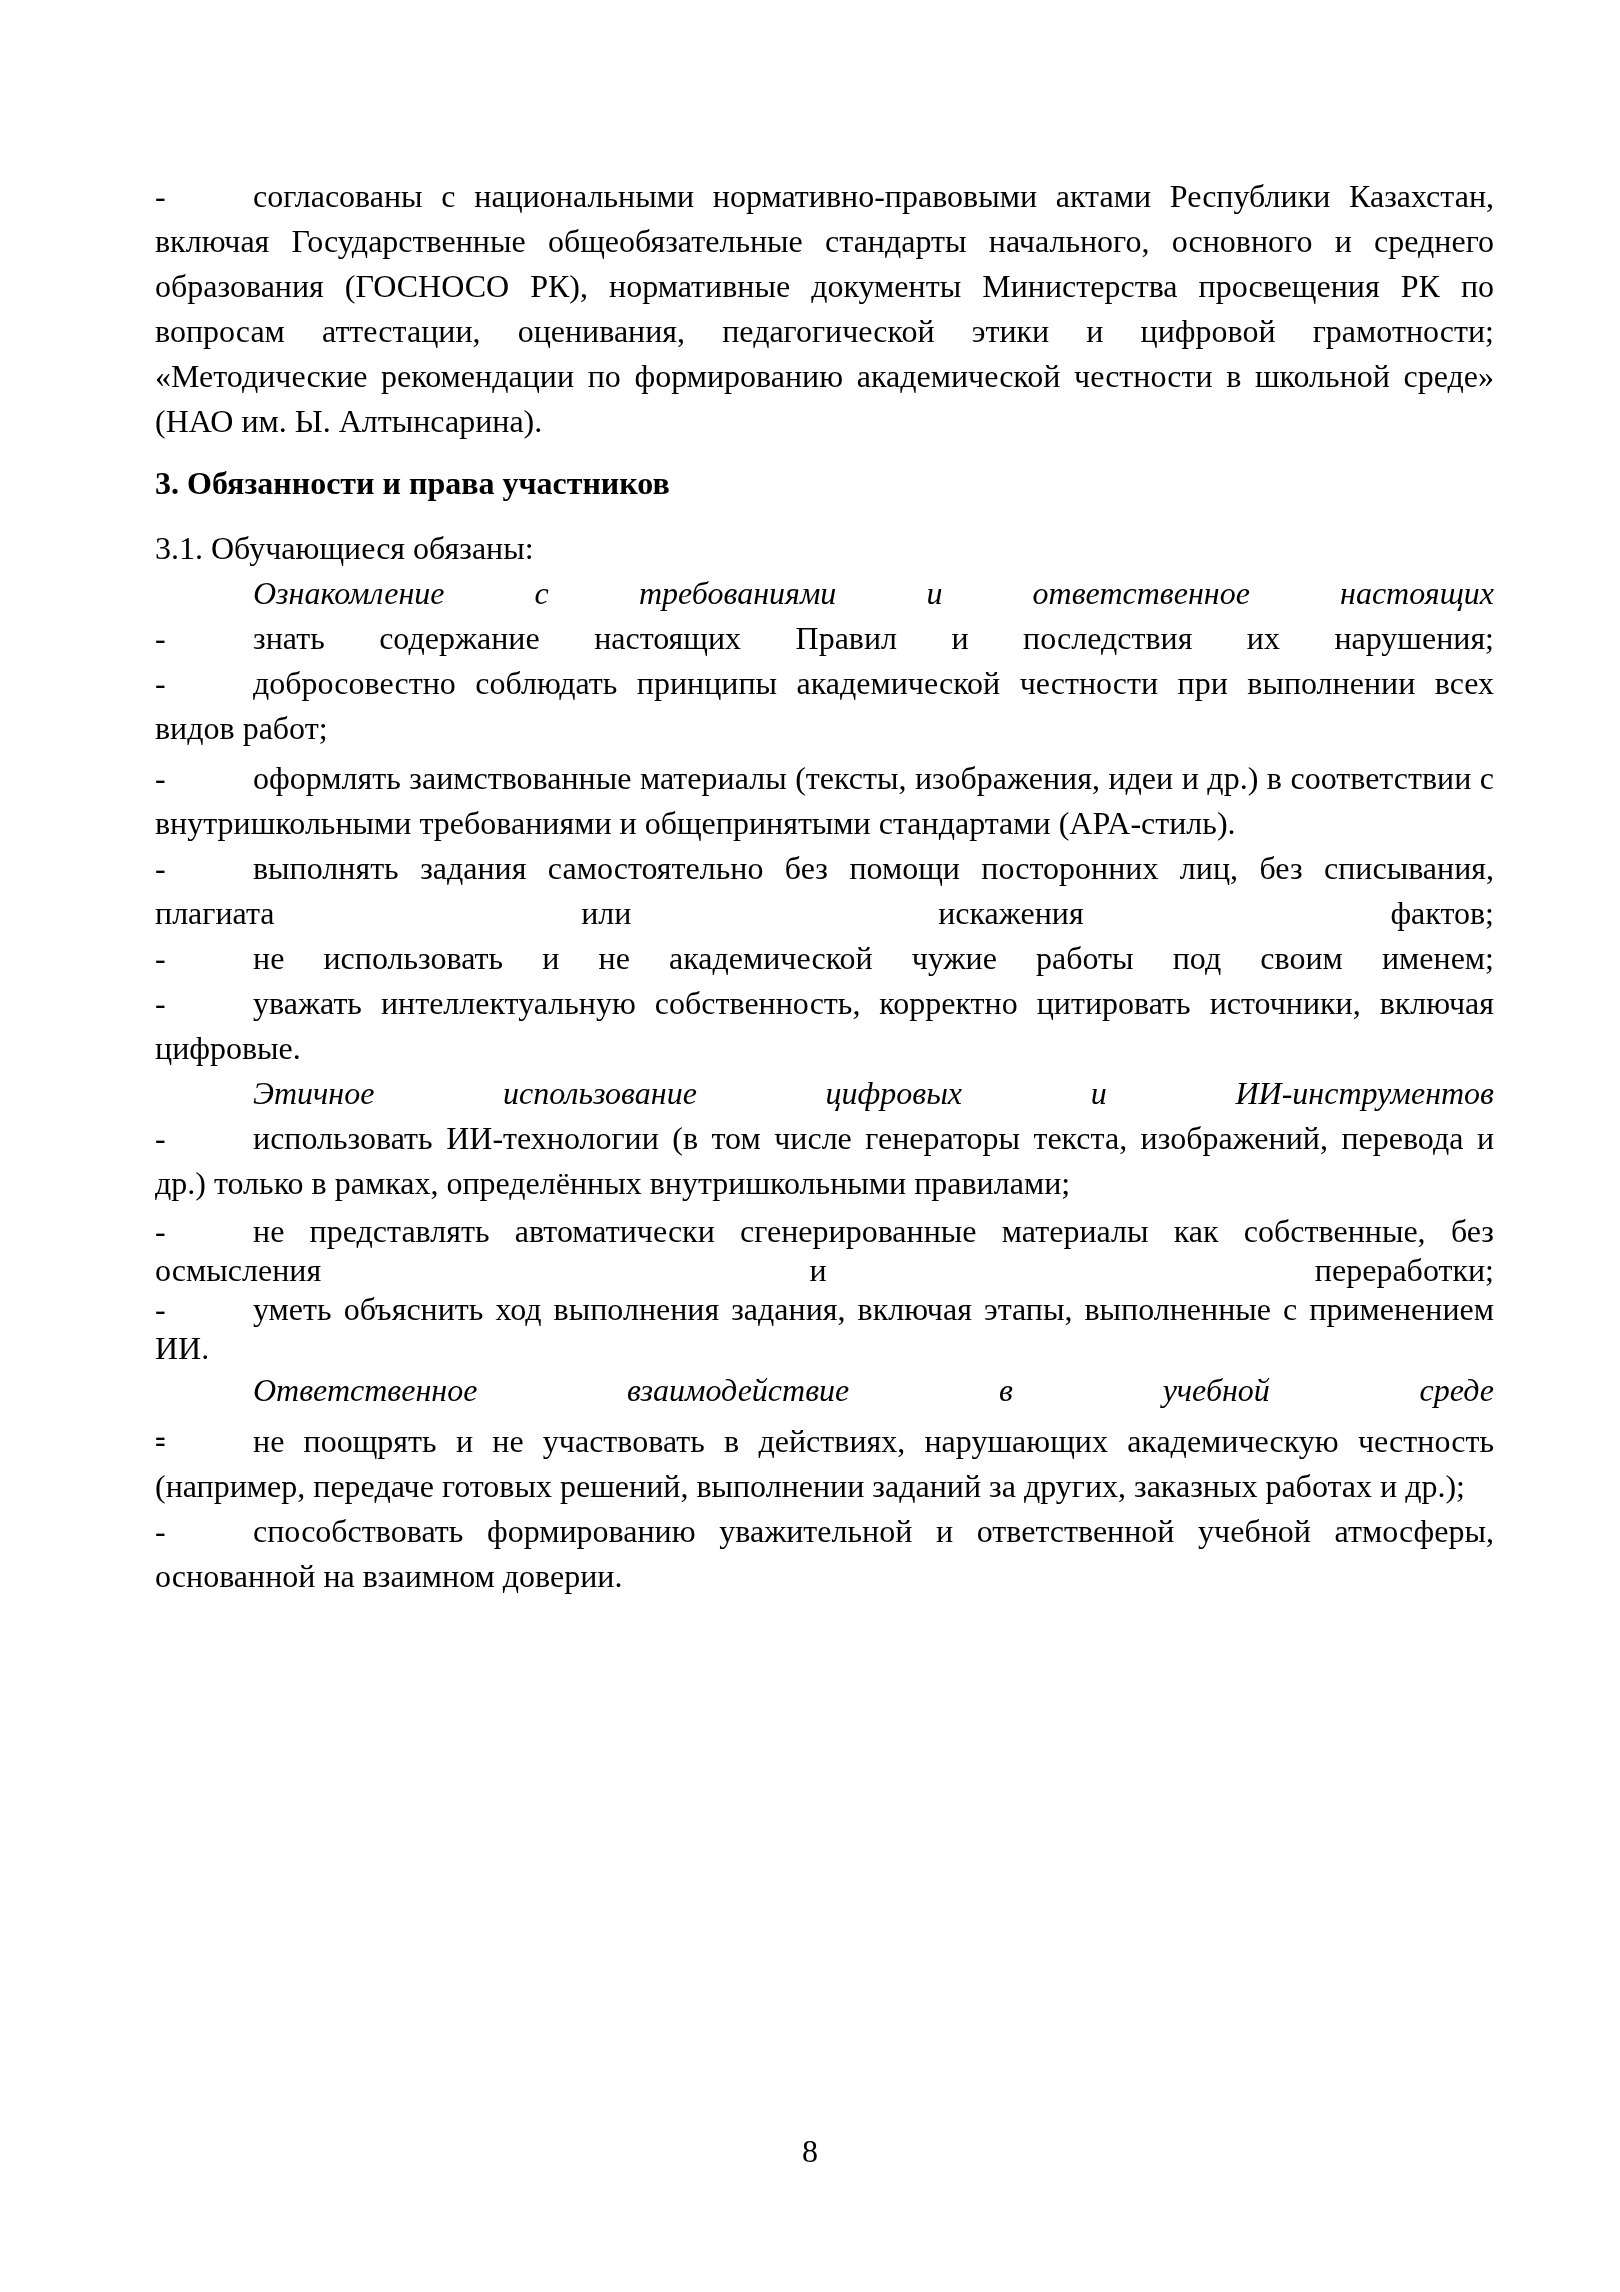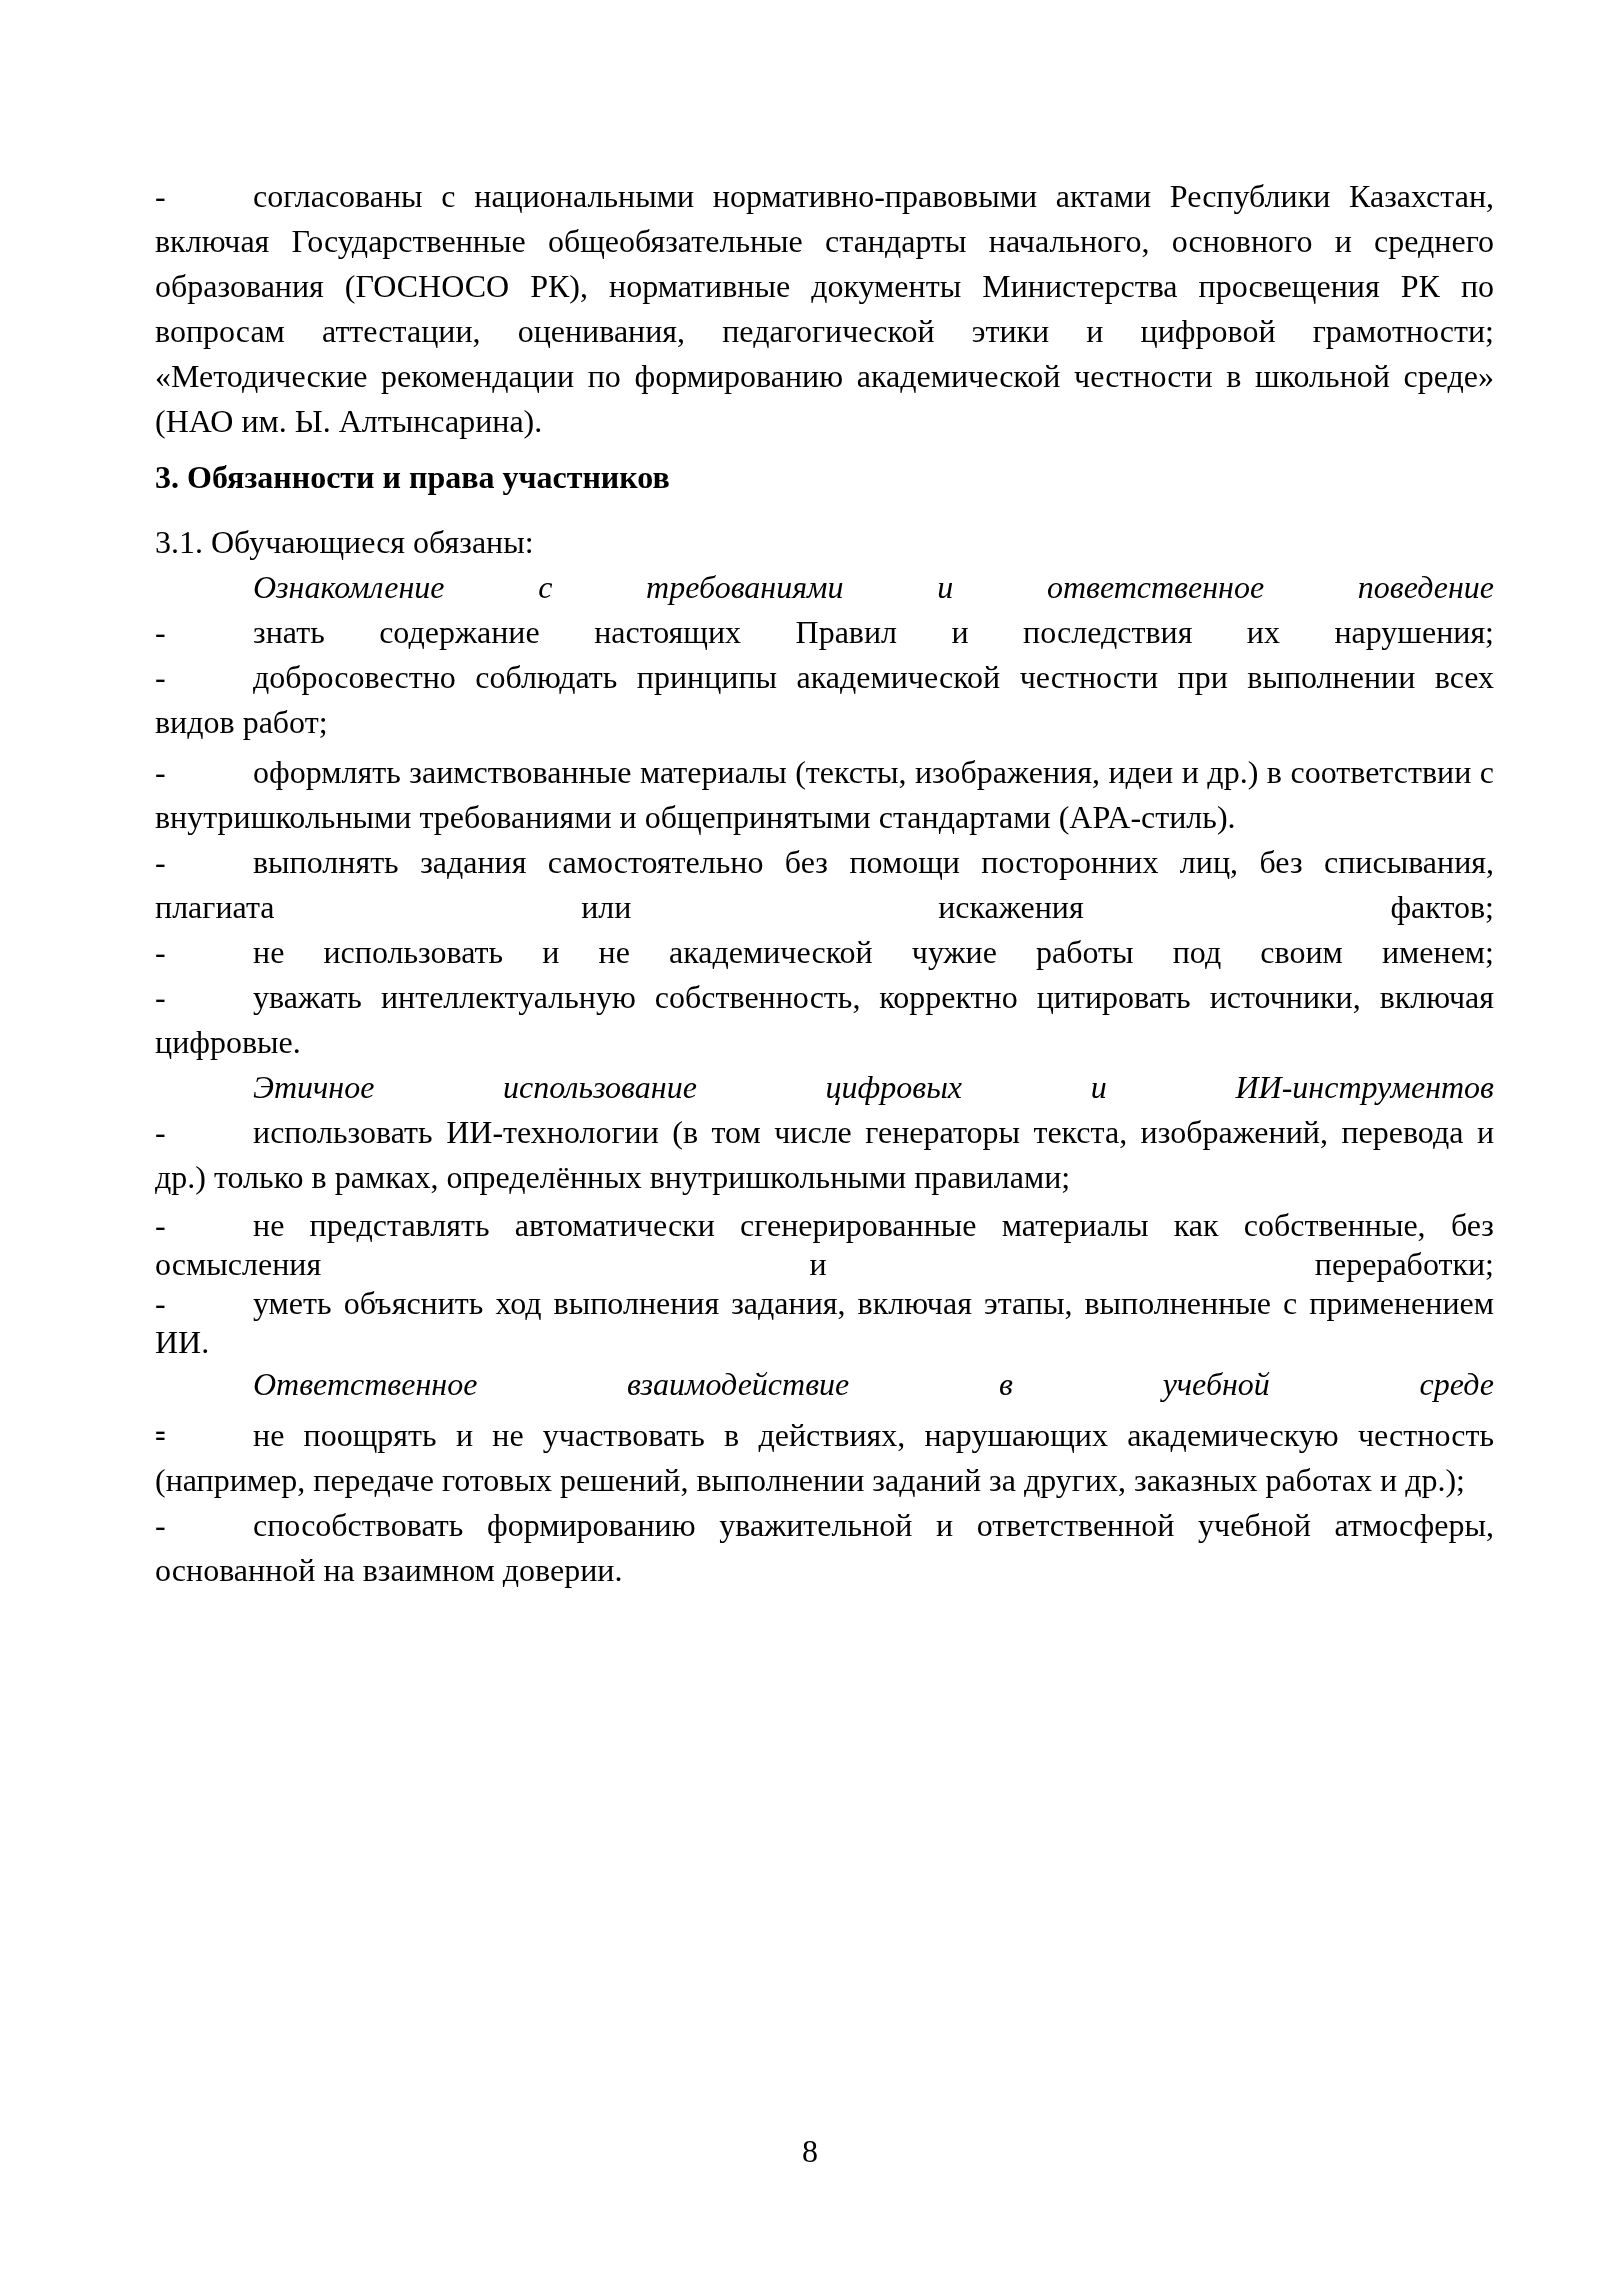--- a/index.html
+++ b/index.html
@@ -7,41 +7,41 @@
     .page {
       position: absolute; left: 155px; top: 174px; width: 1339px;
       font-family: "Liberation Serif", serif; font-size: 32px; line-height: 45px;
       color: #000000;
     }
     p { margin: 0; text-align: justify; }
     .item { position: relative; text-indent: 98px; }
     .item .dash { position: absolute; left: 0; top: 0; text-indent: 0; }
     .subhead { font-style: italic; text-indent: 98px; text-align-last: justify; }
     .justify-last { text-align-last: justify; }
-    .h3 { font-weight: bold; margin-top: 11px; margin-bottom: 17.6px; }
+    .h3 { font-weight: bold; margin-top: 17px; margin-bottom: 17.6px; }
     .h31 { font-weight: normal; margin-top: 19.6px; }
     .gap { margin-top: 5.9px; }
     .pagenum {
       position: absolute; top: 2133px; left: 0; width: 1620px; text-align: center;
       font-family: "Liberation Serif", serif; font-size: 32px; color: #000;
     }
   </style>
 </head>
 <body>
 
 <div class="page">
   <p class="item">
     <span class="dash">-</span>
     <span>согласованы с национальными нормативно-правовыми актами Республики Казахстан, включая Государственные общеобязательные стандарты начального, основного и среднего образования (ГОСНОСО РК), нормативные документы Министерства просвещения РК по вопросам аттестации, оценивания, педагогической этики и цифровой грамотности; «Методические рекомендации по формированию академической честности в школьной среде» (НАО им. Ы. Алтынсарина).</span>
   </p>
 
   <p class="h3">3. Обязанности и права участников</p>
   <p class="h31">3.1. Обучающиеся обязаны:</p>
 
-  <p class="subhead">Ознакомление с требованиями и ответственное поведение</p>
+  <p class="subhead">Ознакомление с требованиями и ответственное настоящих</p>
   <p class="item justify-last"><span class="dash">-</span><span>знать содержание настоящих Правил и последствия их нарушения;</span></p>
   <p class="item"><span class="dash">-</span><span>добросовестно соблюдать принципы академической честности при выполнении всех видов работ;</span></p>
   <p class="item gap"><span class="dash">-</span><span>оформлять заимствованные материалы (тексты, изображения, идеи и др.) в соответствии с внутришкольными требованиями и общепринятыми стандартами (APA-стиль).</span></p>
 
   <p class="item justify-last"><span class="dash">-</span><span>выполнять задания самостоятельно без помощи посторонних лиц, без списывания, плагиата или искажения фактов;</span></p>
   <p class="item justify-last"><span class="dash">-</span><span>не использовать и не академической чужие работы под своим именем;</span></p>
   <p class="item"><span class="dash">-</span><span>уважать интеллектуальную собственность, корректно цитировать источники, включая цифровые.</span></p>
 
   <p class="subhead">Этичное использование цифровых и ИИ-инструментов</p>
   <p class="item"><span class="dash">-</span><span>использовать ИИ-технологии (в том числе генераторы текста, изображений, перевода и др.) только в рамках, определённых внутришкольными правилами;</span></p>

